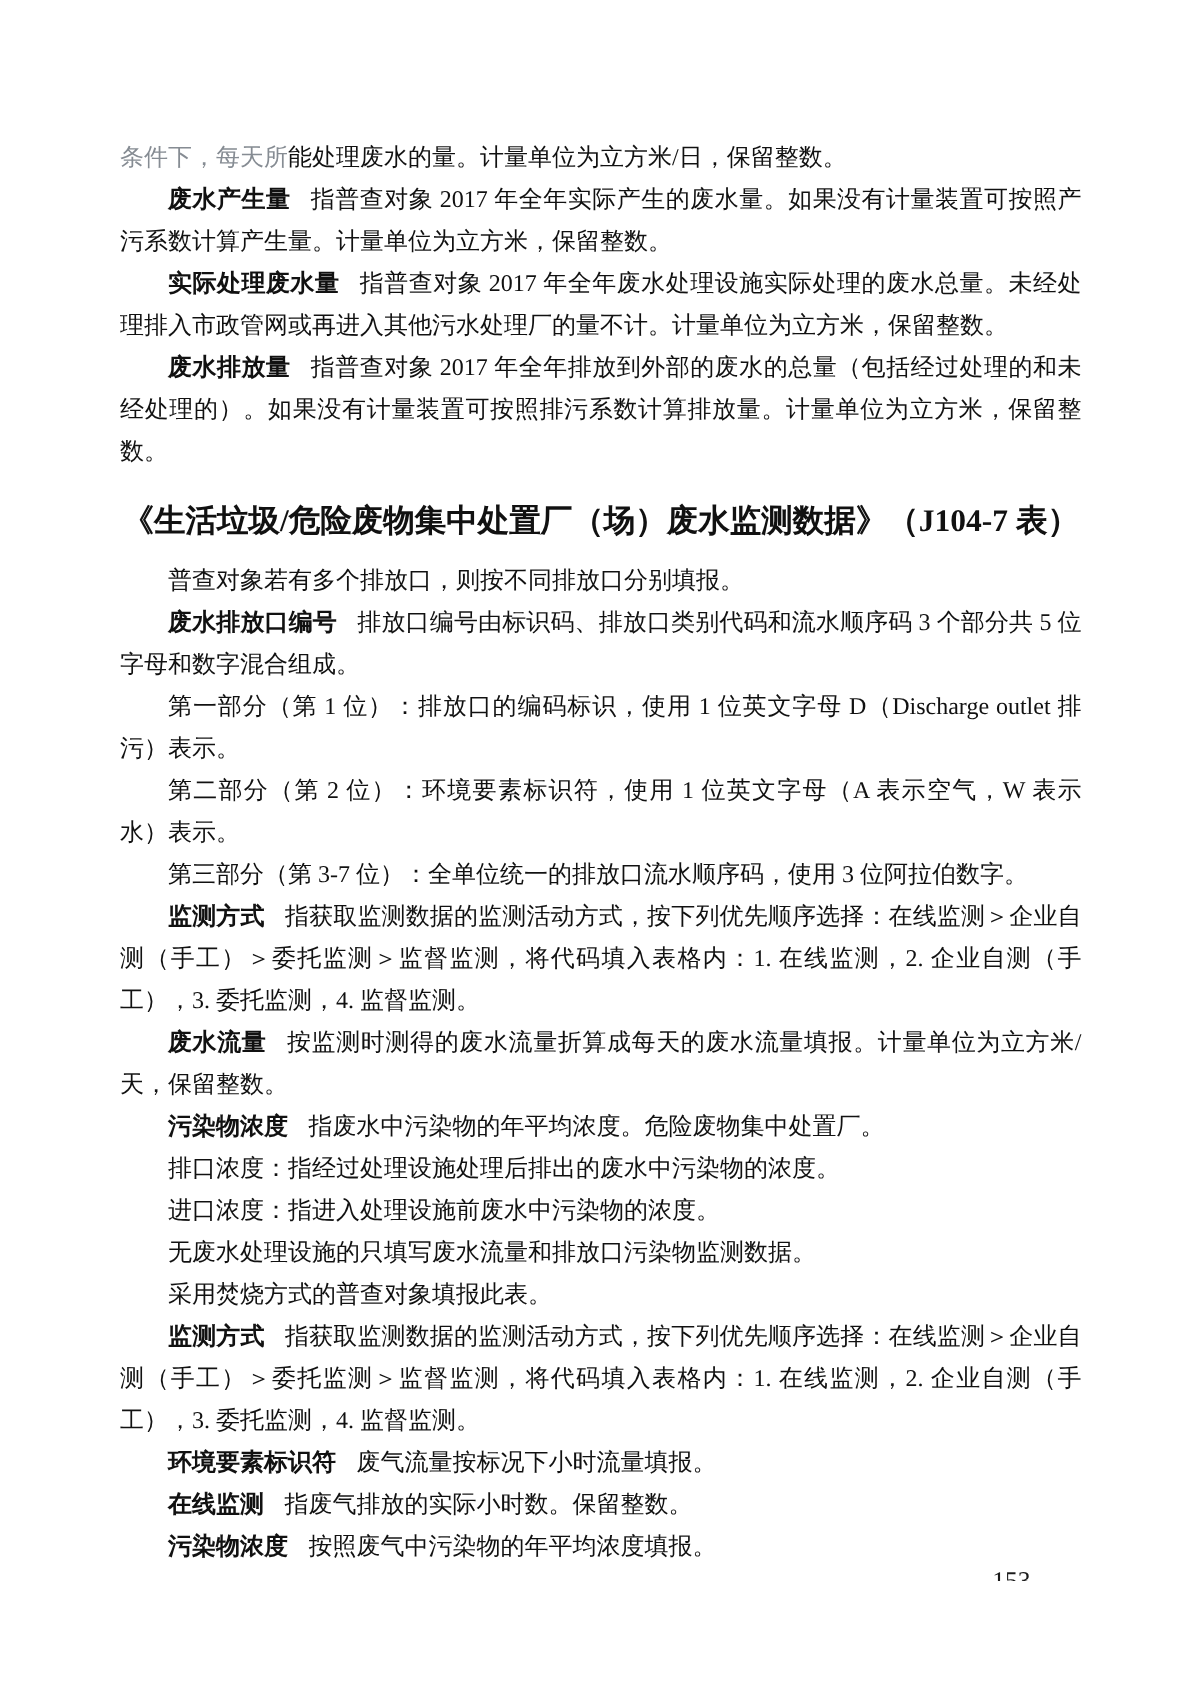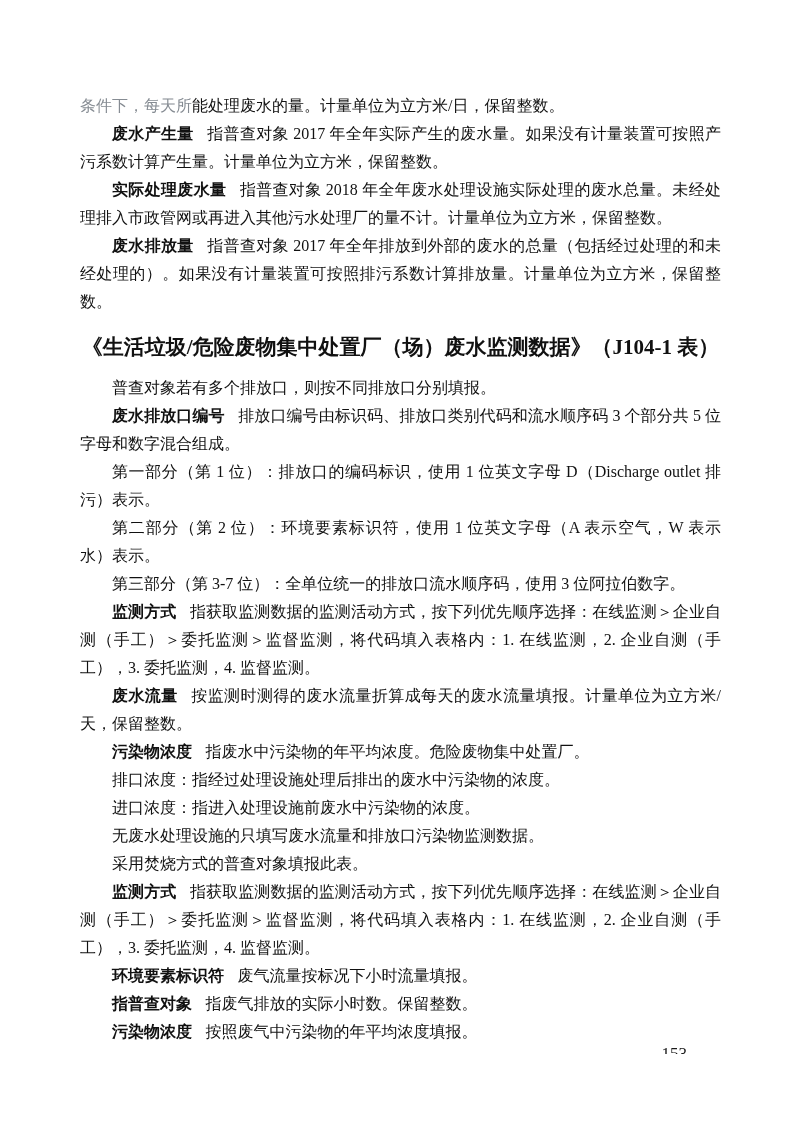--- a/index.html
+++ b/index.html
@@ -41,38 +41,38 @@
   }
   .pagefoot .dash{color:#4a4a4a;}
 </style>
 </head>
 <body>
 
 <div class="page">
   <main class="doc" id="doc">
       <p class="para no-indent"><span class="muted">条件下，每天所</span><span>能处理废水的量。计量单位为立方米/日，保留整数。</span></p>
       <p class="para"><span class="lead">废水产生量</span><span>指普查对象 2017 年全年实际产生的废水量。如果没有计量装置可按照产污系数计算产生量。计量单位为立方米，保留整数。</span></p>
-      <p class="para"><span class="lead">实际处理废水量</span><span>指普查对象 2018 年全年废水处理设施实际处理的废水总量。未经处理排入市政管网或再进入其他污水处理厂的量不计。计量单位为立方米，保留整数。</span></p>
+      <p class="para"><span class="lead">实际处理废水量</span><span>指普查对象 2017 年全年废水处理设施实际处理的废水总量。未经处理排入市政管网或再进入其他污水处理厂的量不计。计量单位为立方米，保留整数。</span></p>
       <p class="para"><span class="lead">废水排放量</span><span>指普查对象 2017 年全年排放到外部的废水的总量（包括经过处理的和未经处理的）。如果没有计量装置可按照排污系数计算排放量。计量单位为立方米，保留整数。</span></p>
-      <h2 class="sec-heading"><span>《生活垃圾/危险废物集中处置厂（场）废水监测数据》（J104-1 表）</span></h2>
+      <h2 class="sec-heading"><span>《生活垃圾/危险废物集中处置厂（场）废水监测数据》（J104-7 表）</span></h2>
       <p class="para"><span>普查对象若有多个排放口，则按不同排放口分别填报。</span></p>
       <p class="para"><span class="lead">废水排放口编号</span><span>排放口编号由标识码、排放口类别代码和流水顺序码 3 个部分共 5 位字母和数字混合组成。</span></p>
       <p class="para"><span>第一部分（第 1 位）：排放口的编码标识，使用 1 位英文字母 D（Discharge outlet 排污）表示。</span></p>
       <p class="para"><span>第二部分（第 2 位）：环境要素标识符，使用 1 位英文字母（A 表示空气，W 表示水）表示。</span></p>
       <p class="para"><span>第三部分（第 3-7 位）：全单位统一的排放口流水顺序码，使用 3 位阿拉伯数字。</span></p>
       <p class="para"><span class="lead">监测方式</span><span>指获取监测数据的监测活动方式，按下列优先顺序选择：在线监测＞企业自测（手工）＞委托监测＞监督监测，将代码填入表格内：1. 在线监测，2. 企业自测（手工），3. 委托监测，4. 监督监测。</span></p>
       <p class="para"><span class="lead">废水流量</span><span>按监测时测得的废水流量折算成每天的废水流量填报。计量单位为立方米/天，保留整数。</span></p>
       <p class="para"><span class="lead">污染物浓度</span><span>指废水中污染物的年平均浓度。危险废物集中处置厂。</span></p>
       <p class="para"><span>排口浓度：指经过处理设施处理后排出的废水中污染物的浓度。</span></p>
       <p class="para"><span>进口浓度：指进入处理设施前废水中污染物的浓度。</span></p>
       <p class="para"><span>无废水处理设施的只填写废水流量和排放口污染物监测数据。</span></p>
       <p class="para"><span>采用焚烧方式的普查对象填报此表。</span></p>
       <p class="para"><span class="lead">监测方式</span><span>指获取监测数据的监测活动方式，按下列优先顺序选择：在线监测＞企业自测（手工）＞委托监测＞监督监测，将代码填入表格内：1. 在线监测，2. 企业自测（手工），3. 委托监测，4. 监督监测。</span></p>
       <p class="para"><span class="lead">环境要素标识符</span><span>废气流量按标况下小时流量填报。</span></p>
-      <p class="para"><span class="lead">指普查对象</span><span>指废气排放的实际小时数。保留整数。</span></p>
+      <p class="para"><span class="lead">在线监测</span><span>指废气排放的实际小时数。保留整数。</span></p>
       <p class="para"><span class="lead">污染物浓度</span><span>按照废气中污染物的年平均浓度填报。</span></p>
     </main>
   <footer class="pagefoot">
     <span class="dash">—</span>
     <span class="pagenum">153</span>
     <span class="dash">—</span>
   </footer>
 </div>
 
 </body></html>

